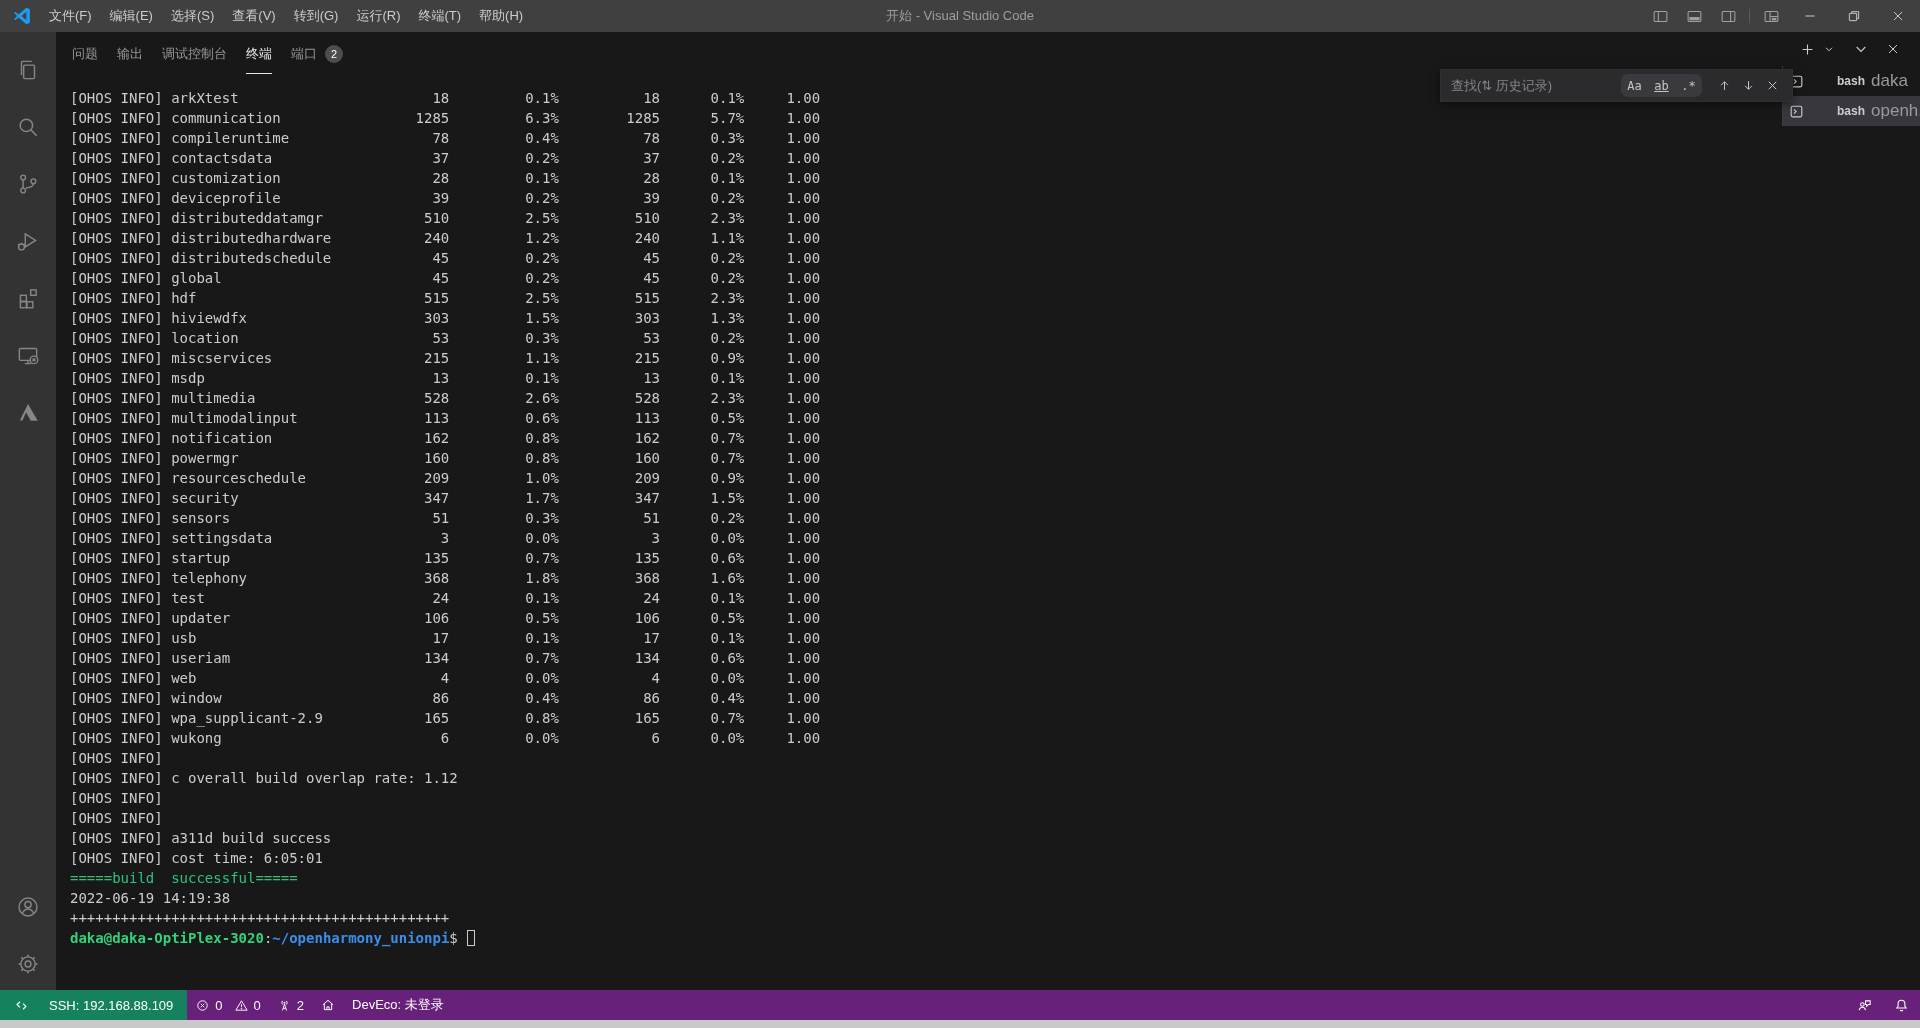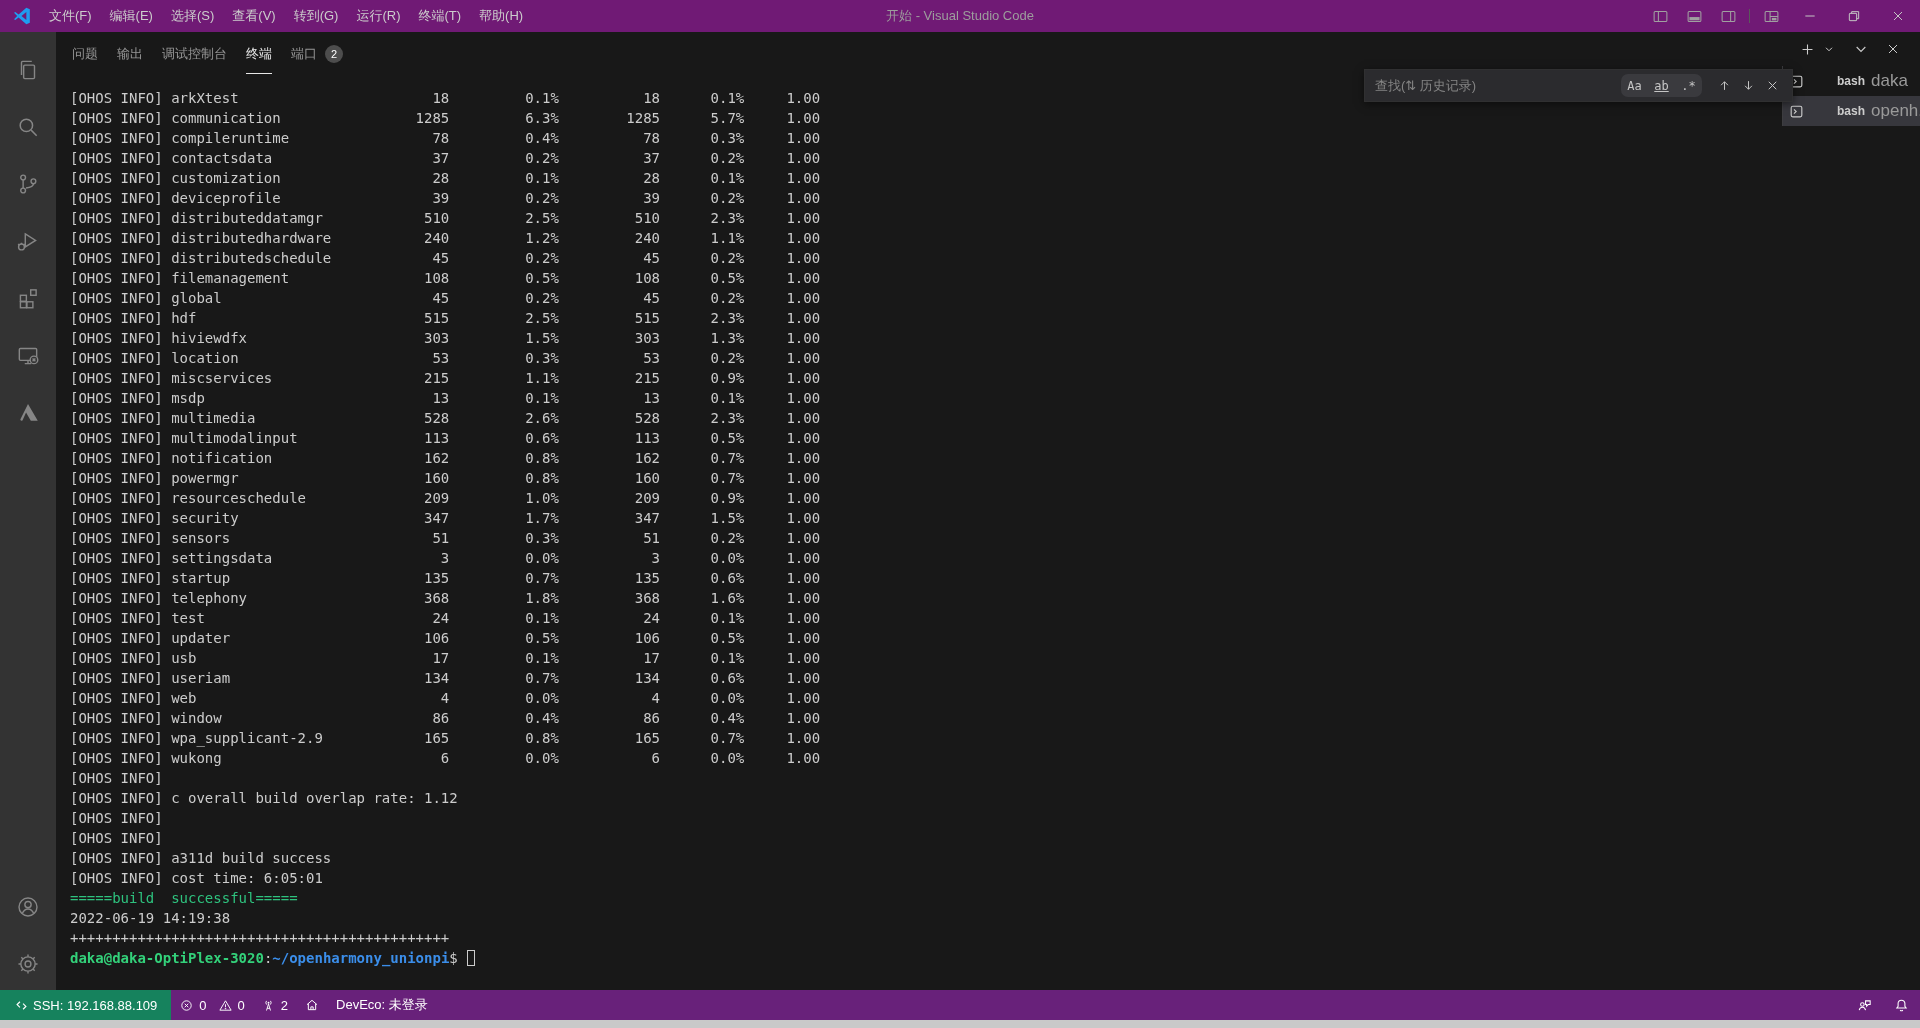--- a/index.html
+++ b/index.html
@@ -1,21 +1,21 @@
 <!DOCTYPE html>
 <html><head>
 <meta charset="utf-8">
 <style>
   * { margin:0; padding:0; box-sizing:border-box; }
   html,body { width:1920px; height:1028px; overflow:hidden; background:#181818;
               font-family:"Liberation Sans",sans-serif; }
   svg { display:block; }
 
   
-  .titlebar { height:32px; background:#701a75; color:#cccccc; display:flex;
+  .titlebar { height:32px; background:#404040; color:#cccccc; display:flex;
               align-items:center; position:relative; font-size:13px; }
   .vscode-logo { width:20px; height:20px; margin:0 8px 0 12px; }
   .menu-item { padding:0 9px; height:100%; display:flex; align-items:center; cursor:default; }
   .win-title { position:absolute; left:50%; top:0; height:32px; transform:translateX(-50%);
                display:flex; align-items:center; color:#9d9d9d; }
   .tb-right { position:absolute; right:0; top:0; height:32px; display:flex; align-items:center; }
   .tb-icon { width:34px; height:32px; display:flex; align-items:center; justify-content:center; color:#a0a0a0; }
   .tb-sep { width:1px; height:14px; background:#5a5a5a; margin:0 4px; }
   .win-btn { width:44px; height:32px; display:flex; align-items:center; justify-content:center; color:#c5c5c5; }
 
@@ -51,42 +51,42 @@
   .term { font-family:"DejaVu Sans Mono",monospace; font-size:14px; line-height:20px;
           color:#cccccc; }
   .term .line { white-space:pre; height:20px; }
   .term .green { color:#2ec27e; }
   .p-user { color:#33d17a; font-weight:bold; }
   .p-path { color:#3b8eea; font-weight:bold; }
   .cursor { display:inline-block; width:8px; height:16px; border:1px solid #cccccc;
             vertical-align:-3px; margin-left:9px; }
 
   
-  .find-widget { position:absolute; top:37px; right:127px; width:429px; height:33px;
+  .find-widget { position:absolute; top:37px; right:127px; width:353px; height:33px;
                  background:#2b2b2e; border:1px solid #303031; box-shadow:0 2px 8px rgba(0,0,0,.5);
                  display:flex; align-items:center; padding:0 8px 0 10px; z-index:5; }
   .find-input { flex:1; color:#848484; font-size:13px; white-space:nowrap; overflow:hidden; }
   .find-toggles { display:flex; background:#3a3a3e; border-radius:7px; margin-right:10px; }
   .find-toggle { width:27px; height:23px; display:flex; align-items:center; justify-content:center;
                  color:#c5c5c5; font-size:12px; font-family:"DejaVu Sans Mono",monospace; }
   .find-toggle.ul { text-decoration:underline; }
   .find-nav { width:24px; height:24px; display:flex; align-items:center; justify-content:center; color:#c5c5c5; }
 
   
   .term-list { position:absolute; top:34px; right:0; width:138px; border-left:1px solid #3d3d40; }
   .tl-row { height:30px; display:flex; align-items:center; padding-left:6px; white-space:nowrap;
             overflow:hidden; }
   .tl-row.selected { background:#37373d; }
   .tl-icon { width:15px; height:15px; color:#cccccc; margin-right:7px; flex-shrink:0; }
   .tl-shell { color:#cccccc; font-size:12px; font-weight:bold;padding-left:26px; }
   .tl-desc { color:#9a9a9a; font-size:17px; margin-left:6px; }
 
   
   .statusbar { height:30px; display:flex; align-items:center; color:#ffffff; font-size:13px; }
-  .sb-remote { height:100%; display:flex; align-items:center; gap:4px; padding:0 14px; }
+  .sb-remote { height:100%; display:flex; align-items:center; gap:20px; padding:0 14px; }
   .sb-item { display:flex; align-items:center; gap:5px; padding:0 8px; height:100%; }
   .sb-icon { display:flex; align-items:center; }
   .sb-right { margin-left:auto; display:flex; align-items:center; height:100%; }
   .sb-right .sb-item { padding:0 10px; }
   .bottom-strip { height:8px; background:#c9c9c9; }
 </style>
 </head>
 <body>
 
 <div class="titlebar">
@@ -295,21 +295,20 @@
       <div class="term" id="term-out">
           <div class="line">[OHOS INFO] arkXtest                       18         0.1%          18      0.1%     1.00</div>
           <div class="line">[OHOS INFO] communication                1285         6.3%        1285      5.7%     1.00</div>
           <div class="line">[OHOS INFO] compileruntime                 78         0.4%          78      0.3%     1.00</div>
           <div class="line">[OHOS INFO] contactsdata                   37         0.2%          37      0.2%     1.00</div>
           <div class="line">[OHOS INFO] customization                  28         0.1%          28      0.1%     1.00</div>
           <div class="line">[OHOS INFO] deviceprofile                  39         0.2%          39      0.2%     1.00</div>
           <div class="line">[OHOS INFO] distributeddatamgr            510         2.5%         510      2.3%     1.00</div>
           <div class="line">[OHOS INFO] distributedhardware           240         1.2%         240      1.1%     1.00</div>
           <div class="line">[OHOS INFO] distributedschedule            45         0.2%          45      0.2%     1.00</div>
-          <div class="line">[OHOS INFO] filemanagement                108         0.5%         108      0.5%     1.00</div>
           <div class="line">[OHOS INFO] global                         45         0.2%          45      0.2%     1.00</div>
           <div class="line">[OHOS INFO] hdf                           515         2.5%         515      2.3%     1.00</div>
           <div class="line">[OHOS INFO] hiviewdfx                     303         1.5%         303      1.3%     1.00</div>
           <div class="line">[OHOS INFO] location                       53         0.3%          53      0.2%     1.00</div>
           <div class="line">[OHOS INFO] miscservices                  215         1.1%         215      0.9%     1.00</div>
           <div class="line">[OHOS INFO] msdp                           13         0.1%          13      0.1%     1.00</div>
           <div class="line">[OHOS INFO] multimedia                    528         2.6%         528      2.3%     1.00</div>
           <div class="line">[OHOS INFO] multimodalinput               113         0.6%         113      0.5%     1.00</div>
           <div class="line">[OHOS INFO] notification                  162         0.8%         162      0.7%     1.00</div>
           <div class="line">[OHOS INFO] powermgr                      160         0.8%         160      0.7%     1.00</div>

